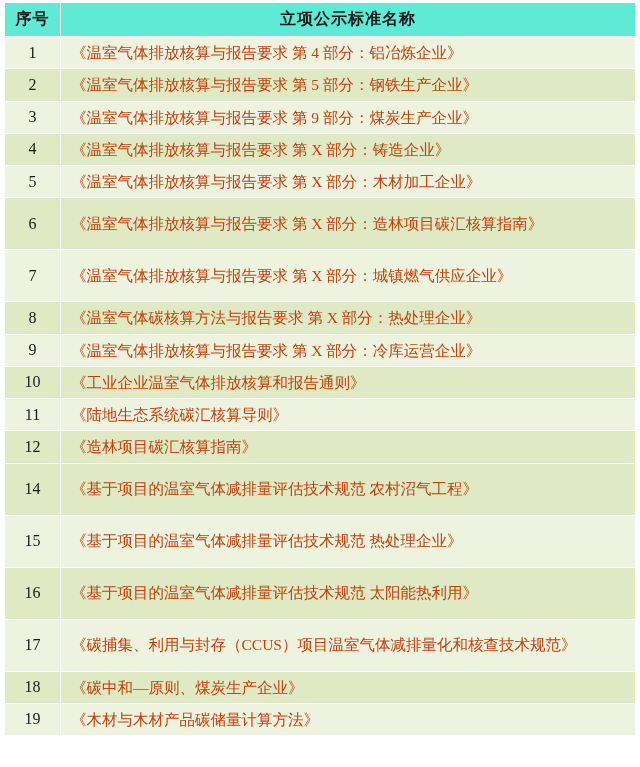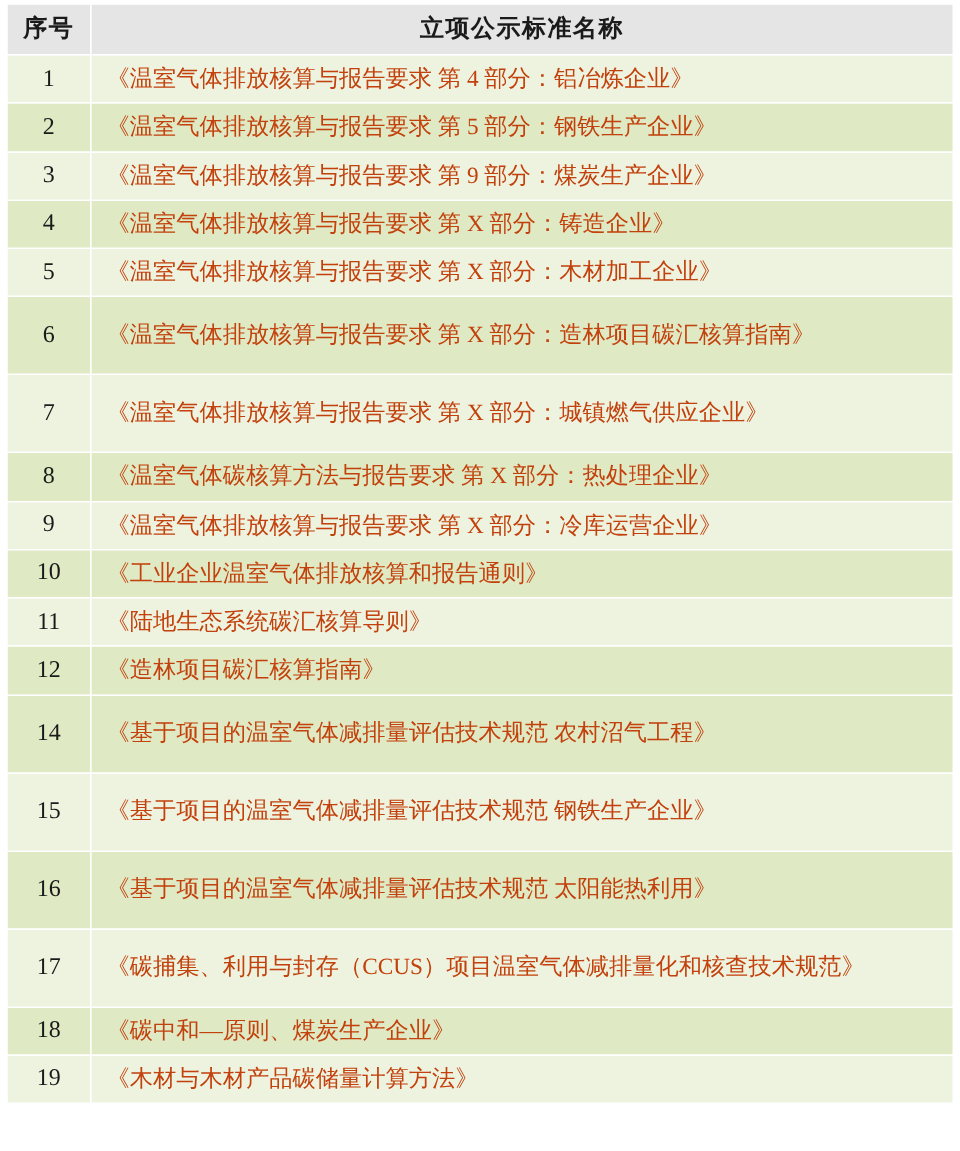--- a/index.html
+++ b/index.html
@@ -23,21 +23,21 @@
     width: 632px;
     table-layout: fixed;
   }
   table.std-table td, table.std-table th {
     border: 1px solid #ffffff;
     box-sizing: border-box;
     padding: 0;
   }
   
   thead td {
-    background: #e5e5e5;
+    background: #5eead4;
     height: 34px;
     font-weight: bold;
     font-size: 16px;
     color: #1a1a1a;
     text-align: center;
     vertical-align: middle;
     letter-spacing: 1px;
   }
   thead td.col-no {
     width: 56px;
@@ -126,21 +126,21 @@
         <tr class="row-dark h1">
           <td class="cell-no">12</td>
           <td class="cell-name">《造林项目碳汇核算指南》</td>
         </tr>
         <tr class="row-dark h2">
           <td class="cell-no">14</td>
           <td class="cell-name">《基于项目的温室气体减排量评估技术规范  农村沼气工程》</td>
         </tr>
         <tr class="row-light h2">
           <td class="cell-no">15</td>
-          <td class="cell-name">《基于项目的温室气体减排量评估技术规范  钢铁生产企业》</td>
+          <td class="cell-name">《基于项目的温室气体减排量评估技术规范  热处理企业》</td>
         </tr>
         <tr class="row-dark h2">
           <td class="cell-no">16</td>
           <td class="cell-name">《基于项目的温室气体减排量评估技术规范  太阳能热利用》</td>
         </tr>
         <tr class="row-light h2">
           <td class="cell-no">17</td>
           <td class="cell-name">《碳捕集、利用与封存（CCUS）项目温室气体减排量化和核查技术规范》</td>
         </tr>
         <tr class="row-dark h1">

